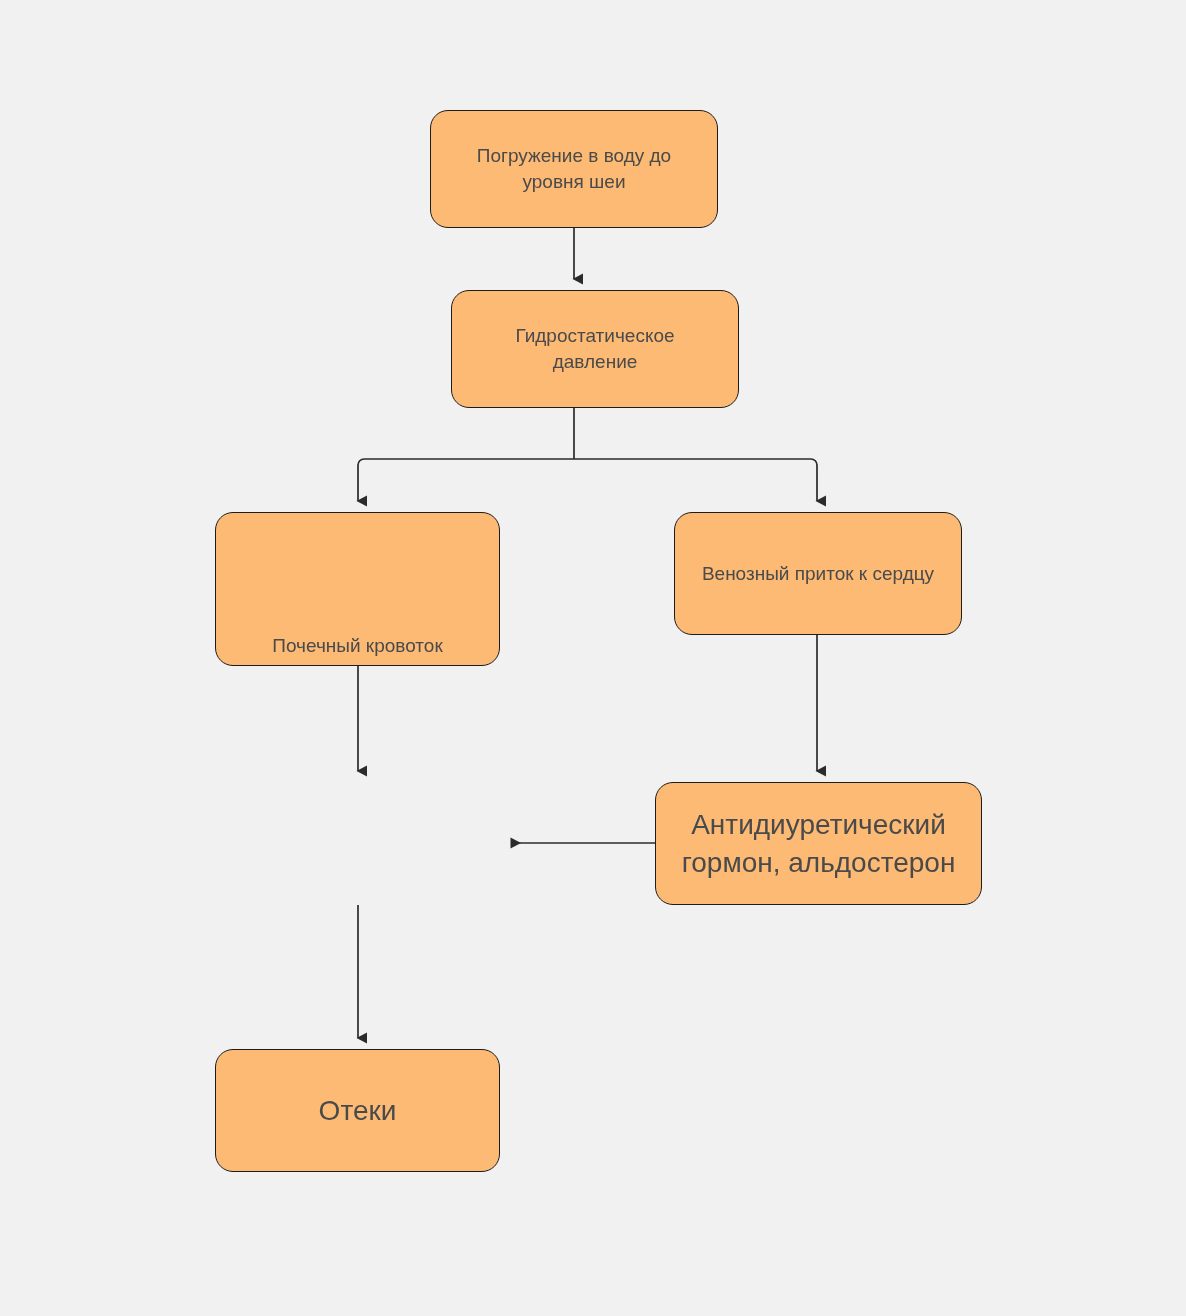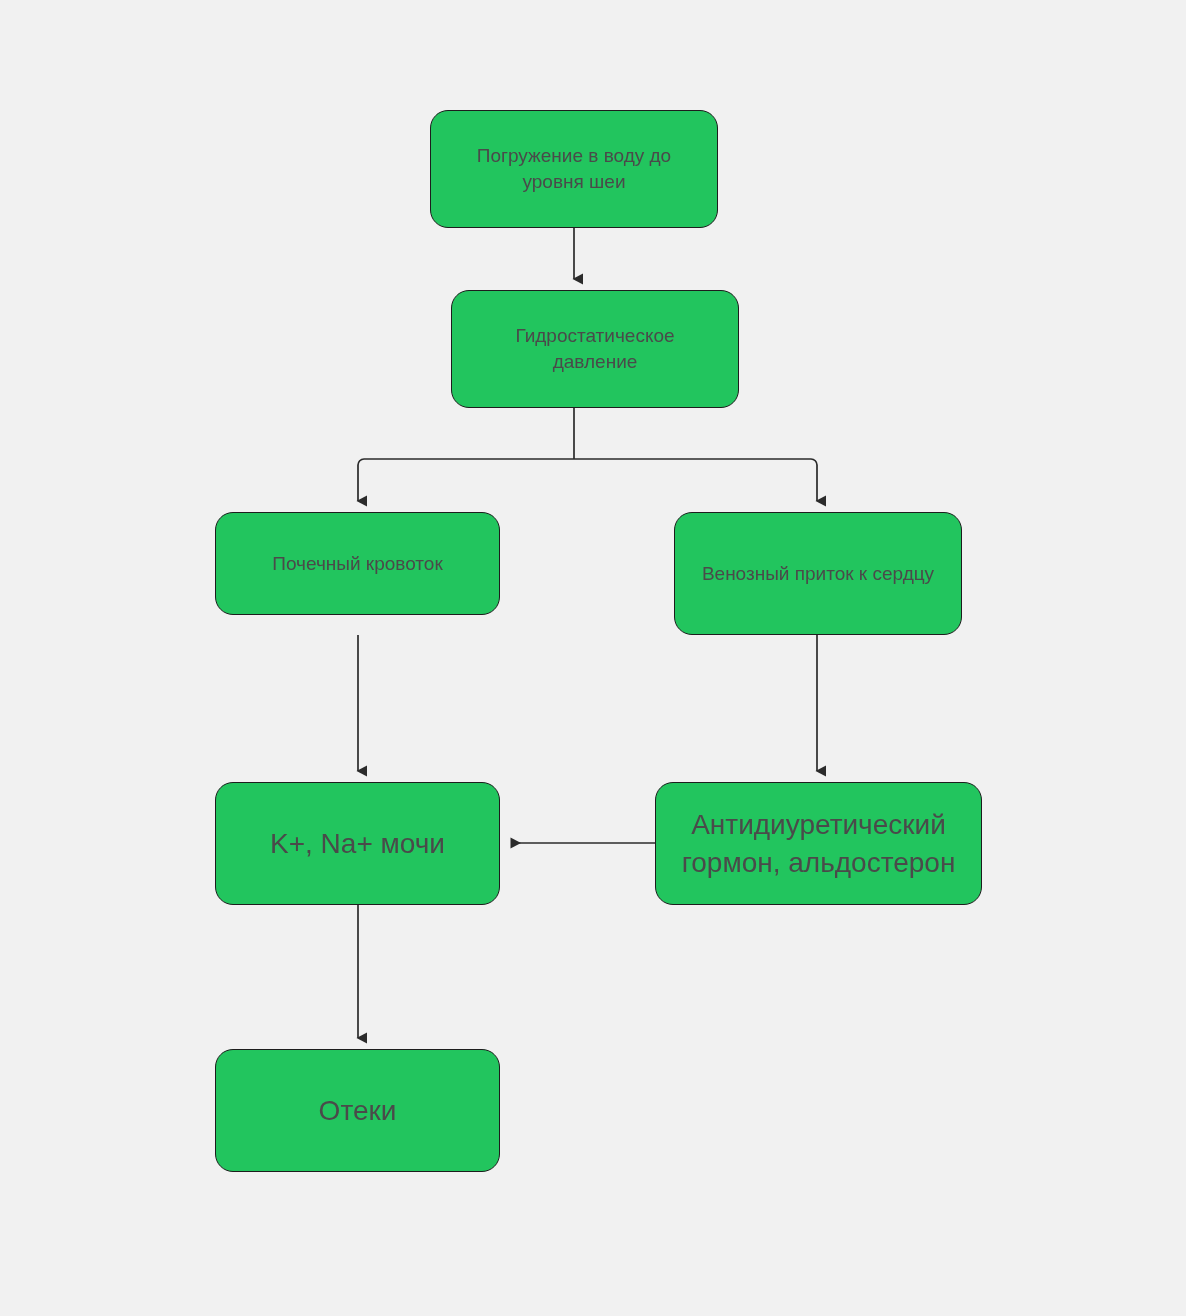--- a/index.html
+++ b/index.html
@@ -21,42 +21,42 @@
   #edges-layer {
     position: absolute;
     left: 0;
     top: 0;
     width: 1186px;
     height: 1316px;
   }
   .node {
     position: absolute;
     box-sizing: border-box;
-    background: #22c55e;
+    background: #fdba74;
     border: 1.6px solid #1d1d1d;
     border-radius: 18px;
     display: flex;
     align-items: center;
     justify-content: center;
     text-align: center;
     color: #4a4a4a;
     line-height: 1.35;
     padding: 6px 14px;
   }
   .node .node-label {
     display: block;
     white-space: pre-line;
   }
   .size-sm { font-size: 19px; }
   .size-lg { font-size: 28px; }
 
   
   #node-immersion      { left: 430px; top: 110px;  width: 288px; height: 118px; }
   #node-hydrostatic    { left: 451px; top: 290px;  width: 288px; height: 118px; }
-  #node-renal-flow     { left: 215px; top: 512px;  width: 285px; height: 103px; }
+  #node-renal-flow     { left: 215px; top: 512px;  width: 285px; height: 154px; align-items: flex-end; }
   #node-venous-return  { left: 674px; top: 512px;  width: 288px; height: 123px; text-align: right; }
   #node-urine-k-na     { left: 215px; top: 782px;  width: 285px; height: 123px; }
   #node-adh-aldo       { left: 655px; top: 782px;  width: 327px; height: 123px; }
   #node-edema          { left: 215px; top: 1049px; width: 285px; height: 123px; }
 </style>
 </head>
 <body>
 
 <div id="diagram-root">
 
@@ -101,23 +101,20 @@
   </div>
 
   <div class="node size-sm" id="node-renal-flow">
     <span class="node-label">Почечный кровоток</span>
   </div>
 
   <div class="node size-sm" id="node-venous-return">
     <span class="node-label">Венозный приток к сердцу</span>
   </div>
 
-  <div class="node size-lg" id="node-urine-k-na">
-    <span class="node-label">K+, Na+ мочи</span>
-  </div>
 
   <div class="node size-lg" id="node-adh-aldo">
     <span class="node-label">Антидиуретический
 гормон, альдостерон</span>
   </div>
 
   <div class="node size-lg" id="node-edema">
     <span class="node-label">Отеки</span>
   </div>
 

